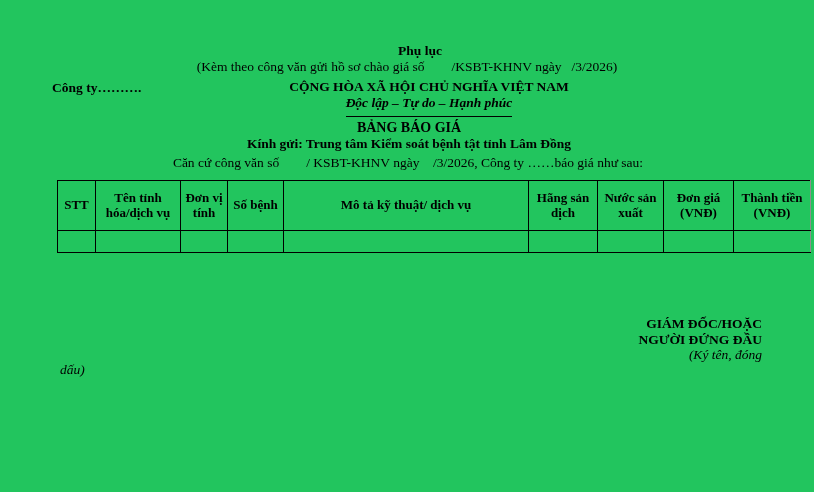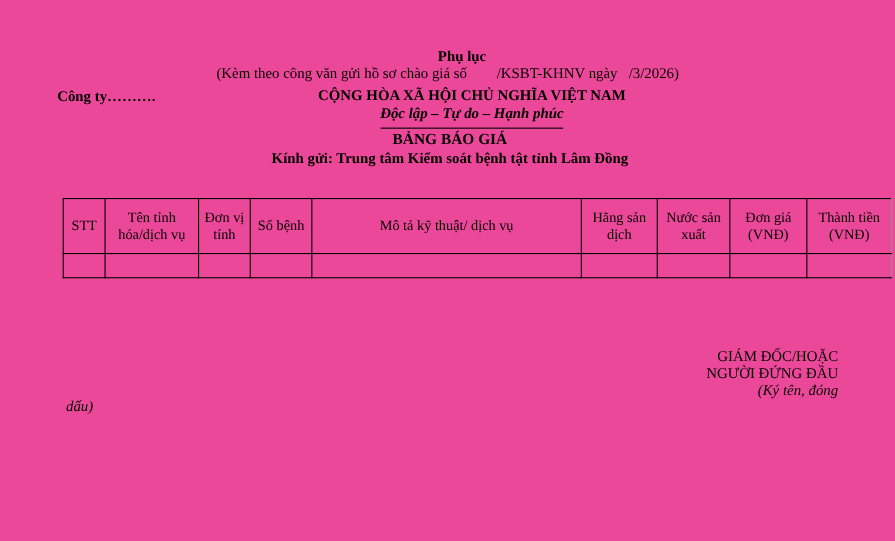--- a/index.html
+++ b/index.html
@@ -2,21 +2,21 @@
 <html><head>
 <meta charset="utf-8">
 <style>
   html,body{margin:0;padding:0;}
   body{
     width:814px;height:492px;background:#ffffff;color:#000;
     font-family:"Liberation Serif","DejaVu Serif",serif;
     font-size:13.5px;
     position:relative;overflow:hidden;
   }
-  .page{position:relative;width:814px;height:492px;background:#ec4899;}
+  .page{position:relative;width:814px;height:492px;background:#22c55e;}
   .line{position:absolute;left:0;width:814px;text-align:center;line-height:15px;white-space:pre;}
   .appendix-title{top:43px;transform:translateX(13px);font-weight:bold;}
   .appendix-subtitle{top:59px;}
   .company{position:absolute;left:52px;top:80px;font-weight:bold;white-space:pre;}
   .nat1{top:79px;transform:translateX(22px);font-weight:bold;}
   .nat2{top:95px;transform:translateX(22px);font-weight:bold;}
   .nat2 span{display:inline-block;border-bottom:1.4px solid #000;padding-bottom:6px;font-style:italic;}
   .doc-title{top:120px;transform:translateX(2px);font-weight:bold;font-size:14px;}
   .recipient{top:136px;transform:translateX(2px);font-weight:bold;}
   .reference{top:155px;transform:translateX(1px);}
@@ -27,52 +27,53 @@
   }
   table.quote th,table.quote td{
     border:1px solid #000;
     padding:2px 3px;
     vertical-align:middle;
     text-align:center;
     font-size:13px;
     line-height:1.12;
     overflow:hidden;
   }
-  table.quote th{font-weight:normal;}
+  table.quote th{font-weight:bold;}
   tr.head-row{height:50px;}
   tr.empty-row{height:22px;}
   tr.total-row{height:21px;}
   th.th-sl{padding:2px 7px;}
   th.th-tt{padding:2px 10px;}
   tr.empty-row td:nth-child(4){border-left-color:#b3b3b3;}
   table.quote th:last-child,table.quote td:last-child{border-right-color:#8f8f8f;}
   td.total-label{font-weight:bold;text-align:center;white-space:pre;}
 
   .notes{position:absolute;left:60px;top:277px;line-height:15.2px;text-align:left;}
   .notes .heading{font-weight:bold;}
   .signature{position:absolute;right:52px;top:316px;text-align:right;line-height:15.5px;}
-  .sig-bold{font-weight:normal;}
+  .sig-bold{font-weight:bold;}
   .sig-italic{font-style:italic;}
   .sig-wrap{position:absolute;left:60px;top:362px;font-style:italic;}
 </style>
 </head>
 <body>
 
 <div class="page">
 
   <div class="line appendix-title">Phụ lục</div>
   <div class="line appendix-subtitle">(Kèm theo công văn gửi hồ sơ chào giá số&nbsp;&nbsp;&nbsp;&nbsp;&nbsp;&nbsp;&nbsp; /KSBT-KHNV ngày&nbsp;&nbsp; /3/2026)</div>
 
   <div class="company">Công ty……….</div>
 
   <div class="line nat1">CỘNG HÒA XÃ HỘI CHỦ NGHĨA VIỆT NAM</div>
   <div class="line nat2"><span>Độc lập – Tự do – Hạnh phúc</span></div>
 
   <div class="line doc-title">BẢNG BÁO GIÁ</div>
   <div class="line recipient">Kính gửi: Trung tâm Kiểm soát bệnh tật tỉnh Lâm Đồng</div>
+  <div class="line reference">Căn cứ công văn số&nbsp;&nbsp;&nbsp;&nbsp;&nbsp;&nbsp;&nbsp; / KSBT-KHNV ngày&nbsp;&nbsp;&nbsp; /3/2026, Công ty ……báo giá như sau:</div>
 
   <table class="quote">
     <colgroup>
       <col style="width:38px">
         <col style="width:85px">
         <col style="width:47px">
       <col style="width:56px">
         <col style="width:245px">
         <col style="width:69px">
       <col style="width:66px">

